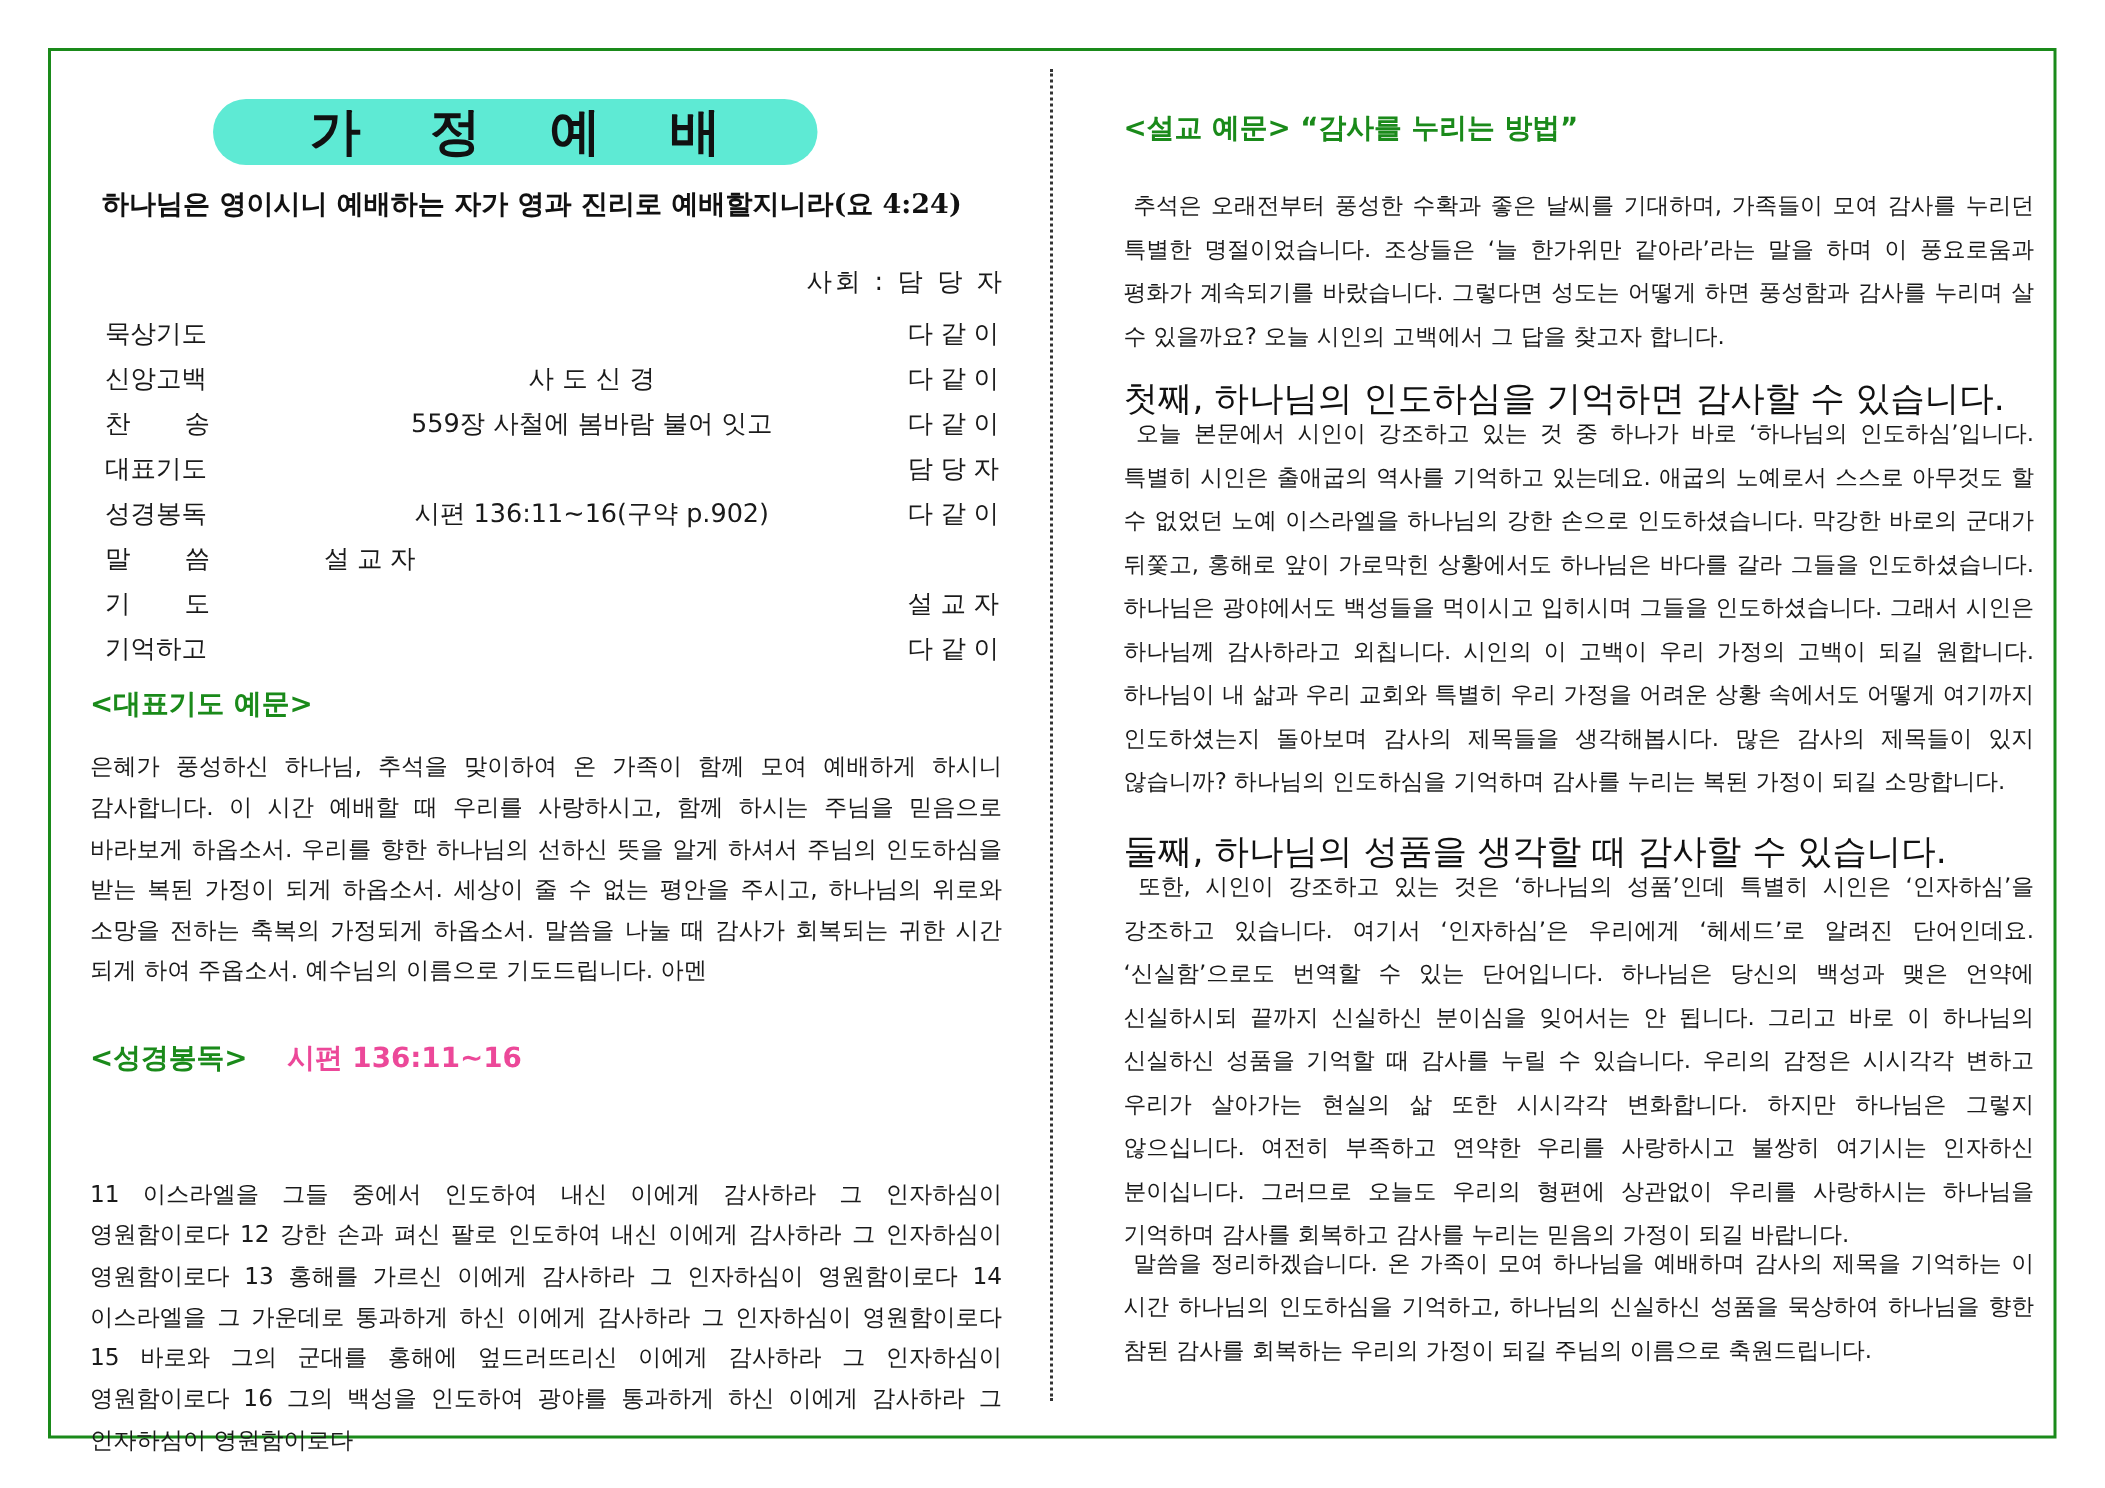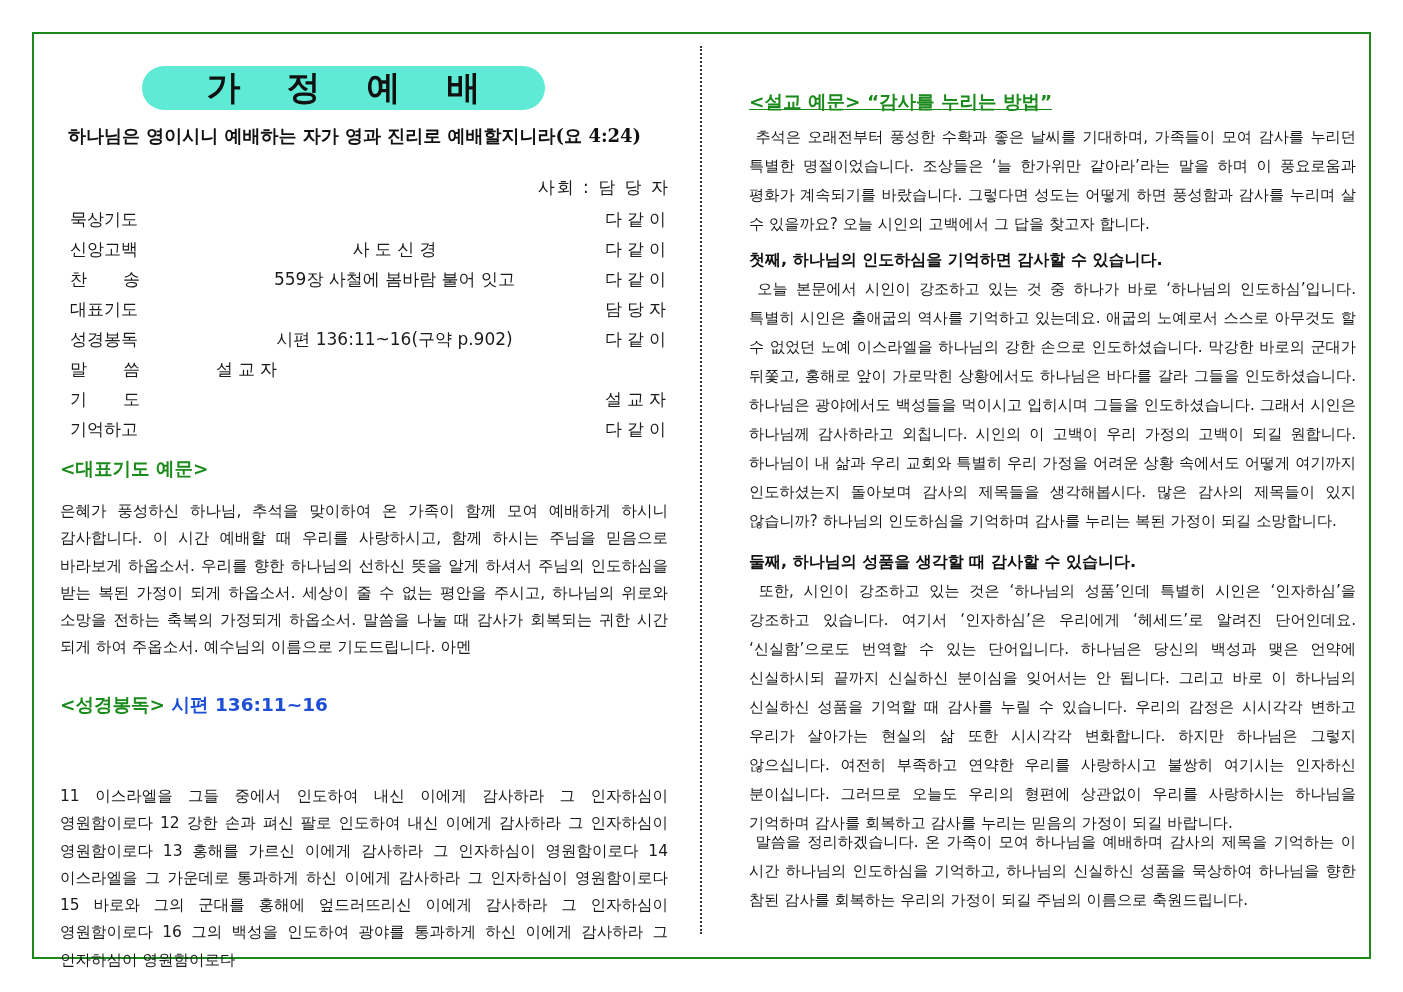--- a/index.html
+++ b/index.html
@@ -31,38 +31,38 @@
   .motto {
     position: absolute; left: 8px; top: 84px; width: 600px;
     font-size: 18px; font-weight: bold; text-align: left; color: #111;
     font-family: "DejaVu Serif", serif;
   }
   .leader {
     position: absolute; top: 136px; right: -2px; font-size: 17px; letter-spacing: 2px;
   }
   .order { position: absolute; left: 10px; top: 164px; width: 596px; }
   .order-row {
-    height: 30px; display: flex; align-items: center; font-size: 17px;
+    height: 30px; display: flex; align-items: flex-end; font-size: 17px;
   }
   .order-row .item { width: 140px; }
   .order-row .item.spread { display: flex; justify-content: space-between; width: 70px; margin-right: 70px; }
   .order-row .content { flex: 1; text-align: center; padding-right: 20px; }
   .order-row .content.bold { font-weight: bold; }
   .order-row .who { width: 72px; text-align: right; letter-spacing: 5px; margin-right: -5px; }
 
   .sec-head {
     font-size: 18.5px; font-weight: bold; color: #1a8a1a; position: absolute; left: 0;
   }
-  .sec-head .black { color: #1d4ed8; }
+  .sec-head .black { color: #ec4899; margin-left: 20px; }
   .para {
     position: absolute; left: 0; width: 608px; font-size: 15.5px; line-height: 27.3px;
     text-align: justify; text-align-last: left; word-break: keep-all;
   }
   .r-head { position: absolute; left: 0; font-size: 18.5px; font-weight: bold; color: #1a8a1a; }
-  .r-sub { position: absolute; left: 0; font-size: 16px; font-weight: bold; color: #111; }
+  .r-sub { position: absolute; left: 0; font-size: 23px; font-weight: normal; color: #111; }
   .r-para {
     position: absolute; left: 0; width: 607px; font-size: 15.2px; line-height: 29px;
     text-align: justify; word-break: keep-all;
   }
 </style>
 </head>
 <body>
 
 <div class="frame"></div>
 <div class="divider"></div>
@@ -128,21 +128,21 @@
   <div class="sec-head" style="top:416px;">&lt;대표기도 예문&gt;</div>
   <div class="para" style="top:458px;">은혜가 풍성하신 하나님, 추석을 맞이하여 온 가족이 함께 모여 예배하게 하시니 감사합니다. 이 시간 예배할 때 우리를 사랑하시고, 함께 하시는 주님을 믿음으로 바라보게 하옵소서. 우리를 향한 하나님의 선하신 뜻을 알게 하셔서 주님의 인도하심을 받는 복된 가정이 되게 하옵소서. 세상이 줄 수 없는 평안을 주시고, 하나님의 위로와 소망을 전하는 축복의 가정되게 하옵소서. 말씀을 나눌 때 감사가 회복되는 귀한 시간 되게 하여 주옵소서. 예수님의 이름으로 기도드립니다. 아멘</div>
 
   <div class="sec-head" style="top:652px;">
     <span>&lt;성경봉독&gt;</span><span class="black"> 시편 136:11~16</span>
   </div>
   <div class="para" style="top:699px;margin-top:44px;">11 이스라엘을 그들 중에서 인도하여 내신 이에게 감사하라 그 인자하심이 영원함이로다 12 강한 손과 펴신 팔로 인도하여 내신 이에게 감사하라 그 인자하심이 영원함이로다 13 홍해를 가르신 이에게 감사하라 그 인자하심이 영원함이로다 14 이스라엘을 그 가운데로 통과하게 하신 이에게 감사하라 그 인자하심이 영원함이로다 15 바로와 그의 군대를 홍해에 엎드러뜨리신 이에게 감사하라 그 인자하심이 영원함이로다 16 그의 백성을 인도하여 광야를 통과하게 하신 이에게 감사하라 그 인자하심이 영원함이로다</div>
 </div>
 
 <div class="col-right">
-  <div class="r-head" style="top:49px;text-decoration:underline;">&lt;설교 예문&gt; “감사를 누리는 방법”</div>
+  <div class="r-head" style="top:32px;">&lt;설교 예문&gt; “감사를 누리는 방법”</div>
   <div class="r-para" style="top:83px;">&nbsp;추석은 오래전부터 풍성한 수확과 좋은 날씨를 기대하며, 가족들이 모여 감사를 누리던 특별한 명절이었습니다. 조상들은 ‘늘 한가위만 같아라’라는 말을 하며 이 풍요로움과 평화가 계속되기를 바랐습니다. 그렇다면 성도는 어떻게 하면 풍성함과 감사를 누리며 살 수 있을까요? 오늘 시인의 고백에서 그 답을 찾고자 합니다.</div>
 
   <div class="r-sub" style="top:210px;">첫째, 하나님의 인도하심을 기억하면 감사할 수 있습니다.</div>
   <div class="r-para" style="top:235px;">&nbsp;오늘 본문에서 시인이 강조하고 있는 것 중 하나가 바로 ‘하나님의 인도하심’입니다. 특별히 시인은 출애굽의 역사를 기억하고 있는데요. 애굽의 노예로서 스스로 아무것도 할 수 없었던 노예 이스라엘을 하나님의 강한 손으로 인도하셨습니다. 막강한 바로의 군대가 뒤쫓고, 홍해로 앞이 가로막힌 상황에서도 하나님은 바다를 갈라 그들을 인도하셨습니다. 하나님은 광야에서도 백성들을 먹이시고 입히시며 그들을 인도하셨습니다. 그래서 시인은 하나님께 감사하라고 외칩니다. 시인의 이 고백이 우리 가정의 고백이 되길 원합니다. 하나님이 내 삶과 우리 교회와 특별히 우리 가정을 어려운 상황 속에서도 어떻게 여기까지 인도하셨는지 돌아보며 감사의 제목들을 생각해봅시다. 많은 감사의 제목들이 있지 않습니까? 하나님의 인도하심을 기억하며 감사를 누리는 복된 가정이 되길 소망합니다.</div>
 
   <div class="r-sub" style="top:512px;">둘째, 하나님의 성품을 생각할 때 감사할 수 있습니다.</div>
   <div class="r-para" style="top:537px;">&nbsp;또한, 시인이 강조하고 있는 것은 ‘하나님의 성품’인데 특별히 시인은 ‘인자하심’을 강조하고 있습니다. 여기서 ‘인자하심’은 우리에게 ‘헤세드’로 알려진 단어인데요. ‘신실함’으로도 번역할 수 있는 단어입니다. 하나님은 당신의 백성과 맺은 언약에 신실하시되 끝까지 신실하신 분이심을 잊어서는 안 됩니다. 그리고 바로 이 하나님의 신실하신 성품을 기억할 때 감사를 누릴 수 있습니다. 우리의 감정은 시시각각 변하고 우리가 살아가는 현실의 삶 또한 시시각각 변화합니다. 하지만 하나님은 그렇지 않으십니다. 여전히 부족하고 연약한 우리를 사랑하시고 불쌍히 여기시는 인자하신 분이십니다. 그러므로 오늘도 우리의 형편에 상관없이 우리를 사랑하시는 하나님을 기억하며 감사를 회복하고 감사를 누리는 믿음의 가정이 되길 바랍니다.</div>
 
   <div class="r-para" style="top:788px;">&nbsp;말씀을 정리하겠습니다. 온 가족이 모여 하나님을 예배하며 감사의 제목을 기억하는 이 시간 하나님의 인도하심을 기억하고, 하나님의 신실하신 성품을 묵상하여 하나님을 향한 참된 감사를 회복하는 우리의 가정이 되길 주님의 이름으로 축원드립니다.</div>
 </div>

